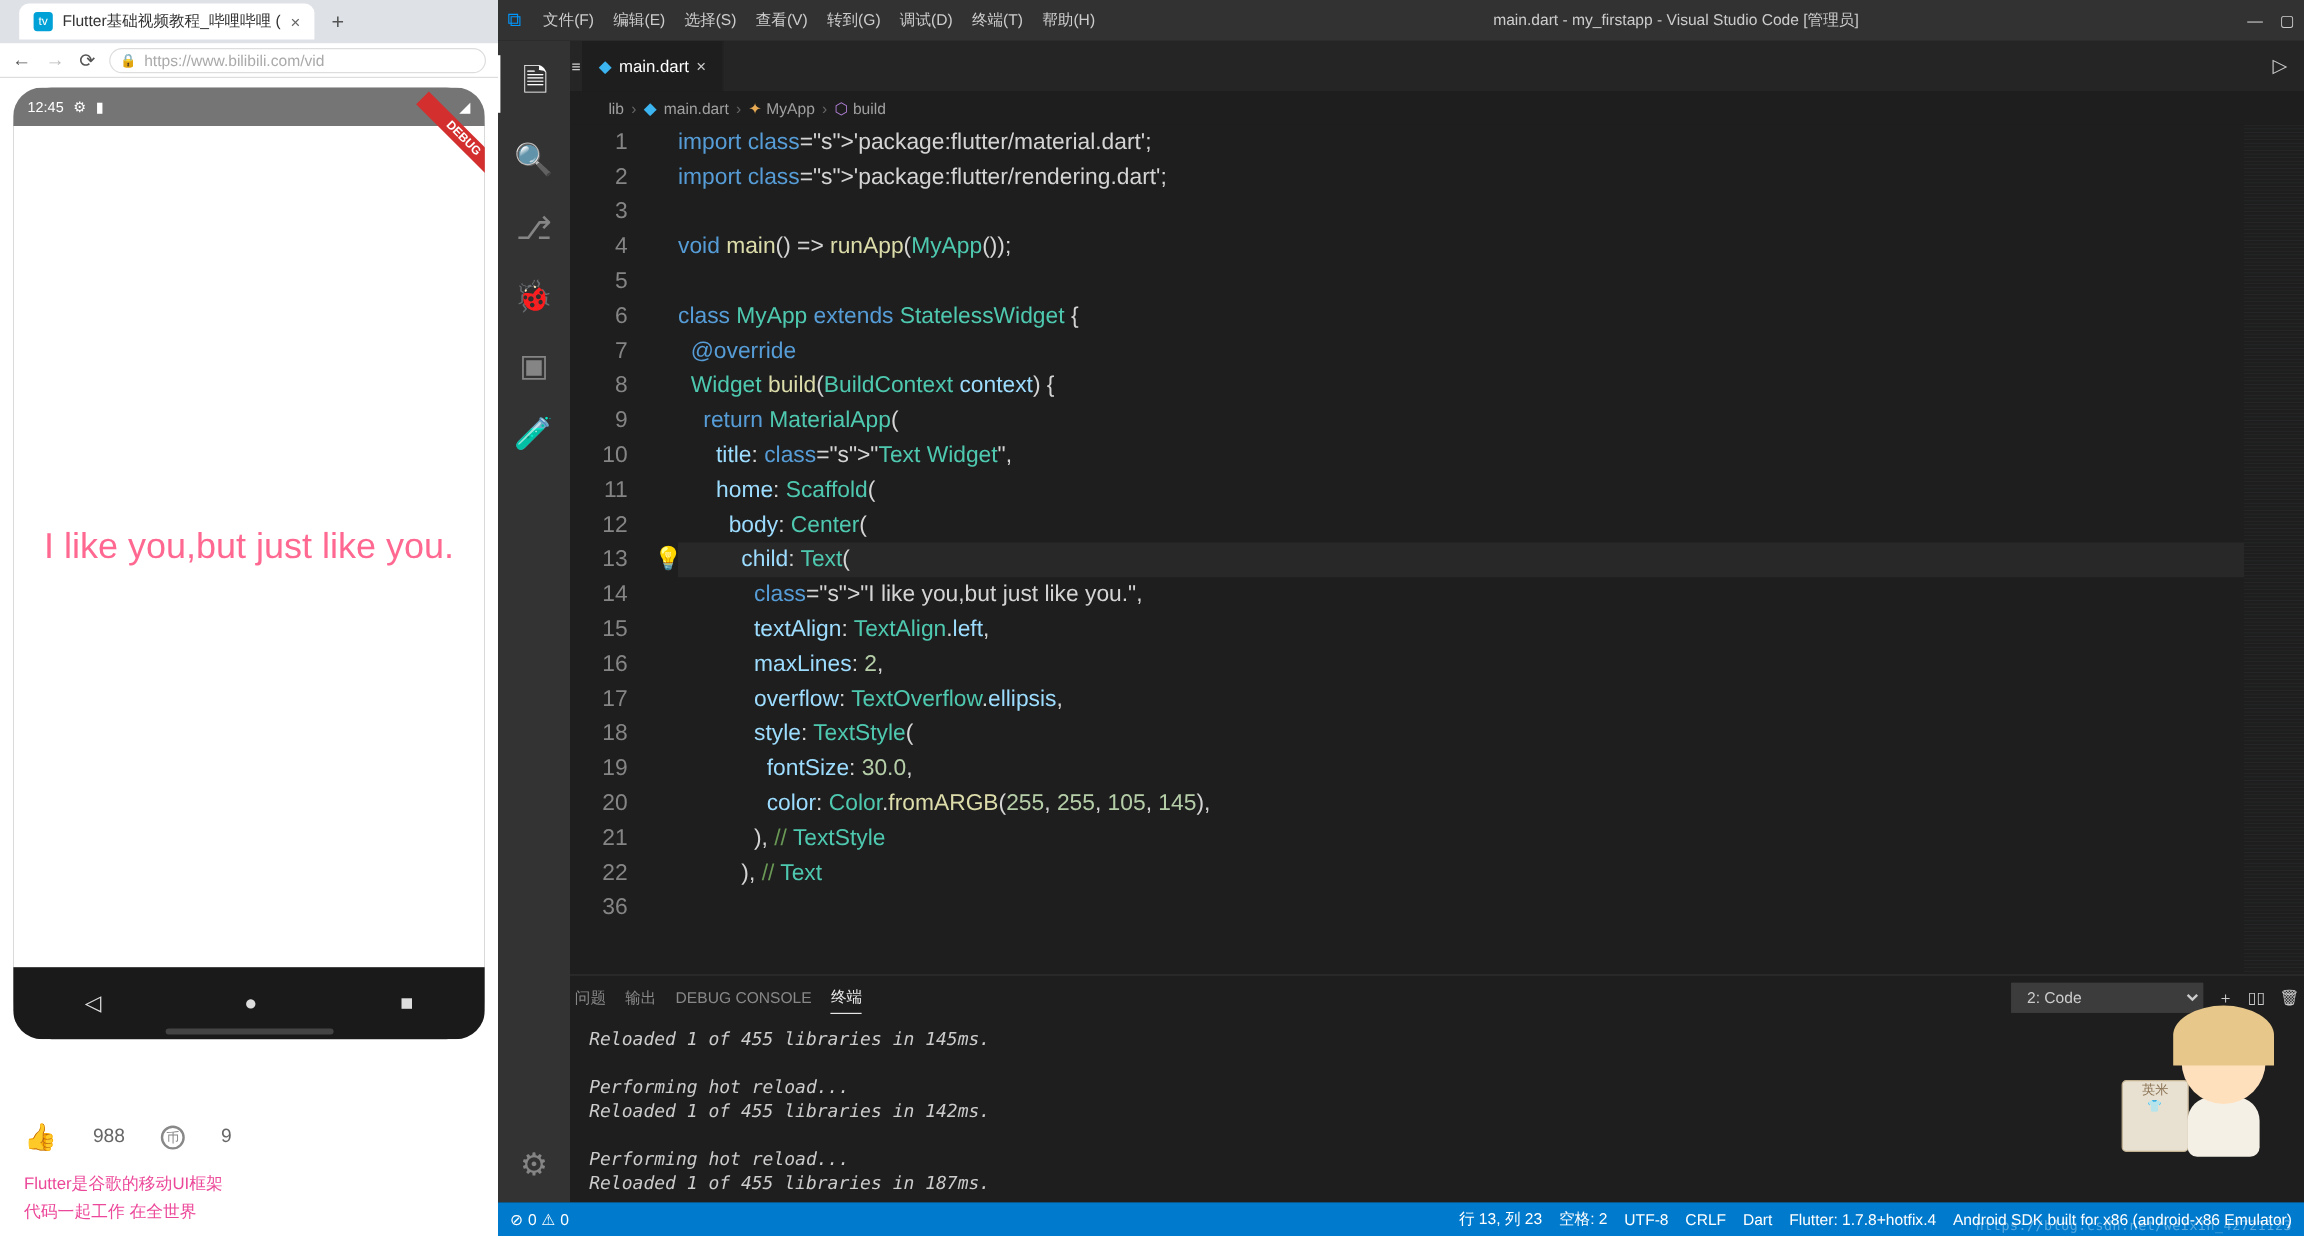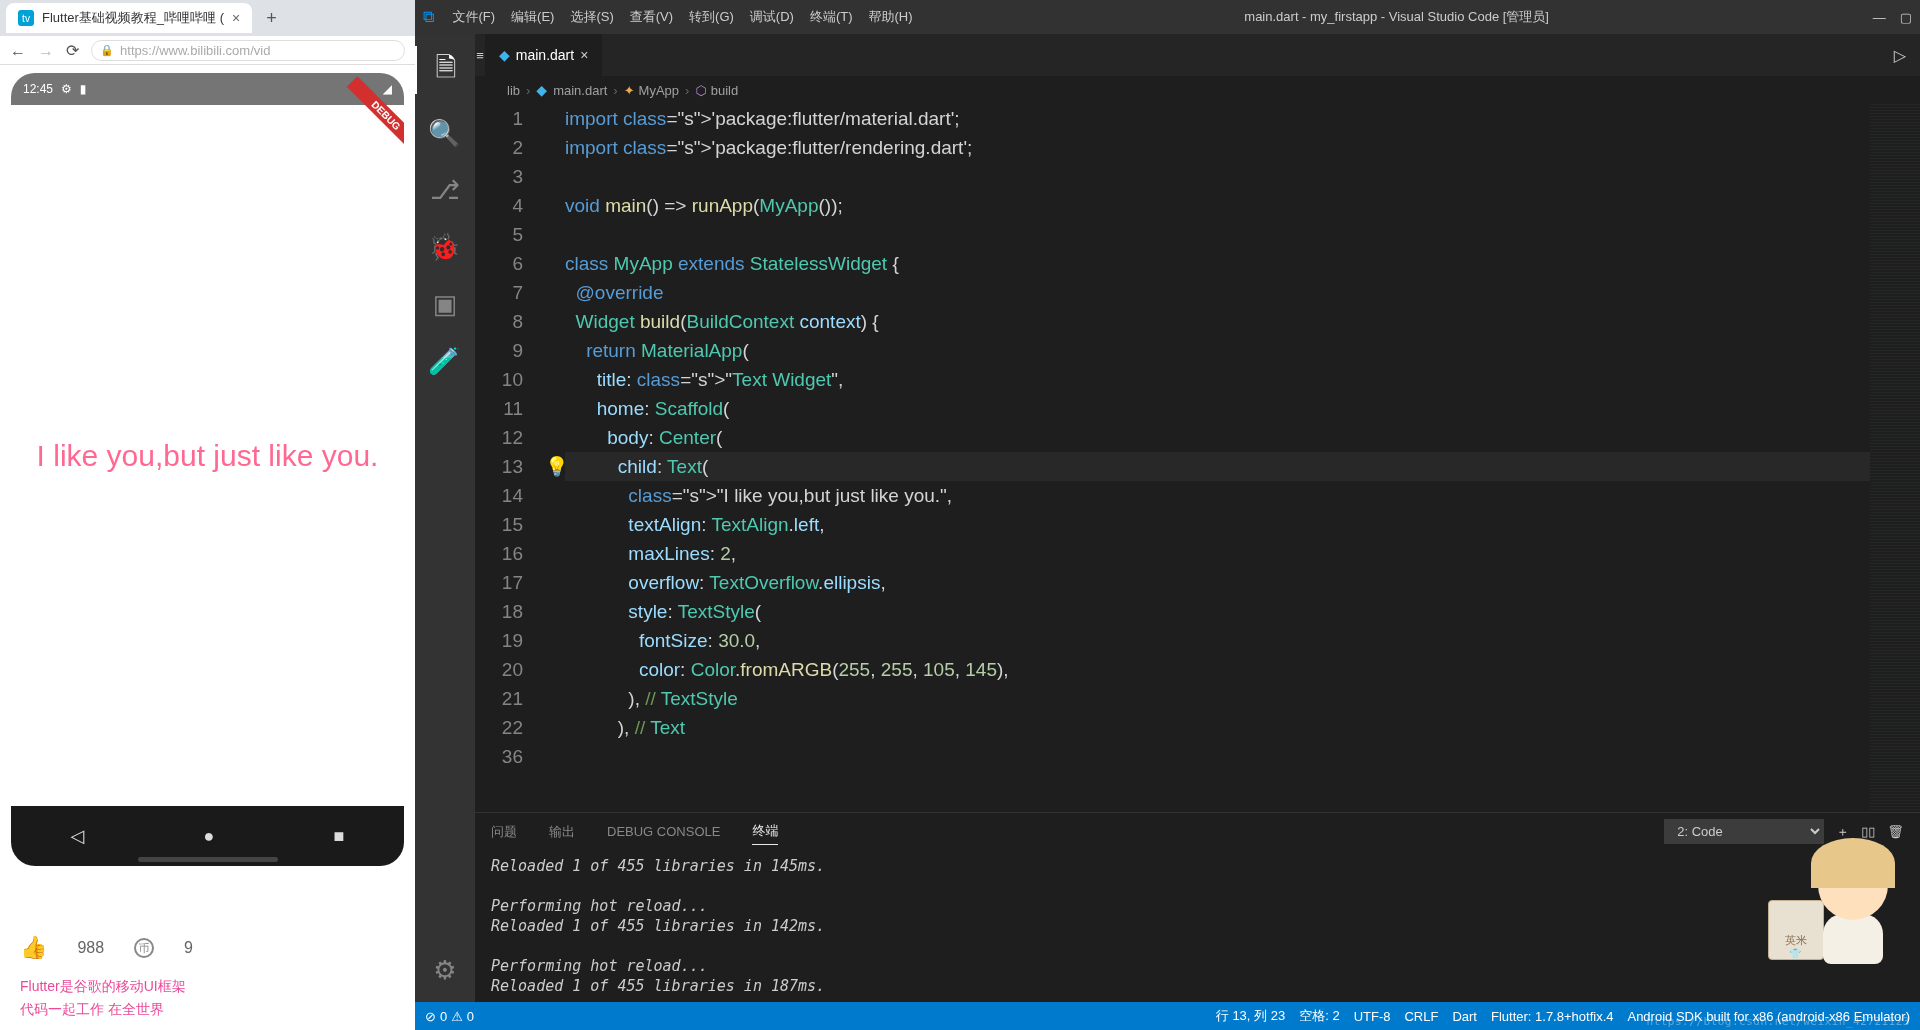--- a/index.html
+++ b/index.html
@@ -1,21 +1,21 @@
 <!DOCTYPE html>
 <html><head>
 <meta charset="utf-8">
 <style>
 *{margin:0;padding:0;box-sizing:border-box;font-family:"Segoe UI","Microsoft YaHei",sans-serif;}
 body{width:1920px;height:1030px;overflow:hidden;display:flex;background:#fff;}
 
 
 .left-pane{width:415px;height:100%;background:#fff;display:flex;flex-direction:column;}
 .browser-chrome{height:65px;border-bottom:1px solid #ddd;background:#fff;}
-.tab-strip{display:flex;align-items:center;height:36px;padding-left:6px;gap:6px;background:#dee1e6;}
+.tab-strip{display:flex;align-items:center;height:36px;padding-left:16px;gap:6px;background:#dee1e6;}
 .tab{display:flex;align-items:center;gap:8px;background:#fff;padding:6px 12px;border-radius:8px 8px 0 0;font-size:13px;color:#333;max-width:250px;}
 .tab-favicon{width:16px;height:16px;background:#00a1d6;border-radius:3px;display:flex;align-items:center;justify-content:center;color:#fff;font-size:10px;}
 .tab-title{white-space:nowrap;overflow:hidden;text-overflow:ellipsis;flex:1;}
 .tab-close{color:#666;font-size:14px;}
 .new-tab{color:#555;font-size:18px;padding:0 8px;}
 .nav-bar{display:flex;align-items:center;gap:12px;padding:4px 10px;height:29px;}
 .nav-btn{color:#555;font-size:16px;}
 .url-bar{flex:1;display:flex;align-items:center;gap:6px;font-size:13px;color:#aaa;padding:2px 8px;border:1px solid #ddd;border-radius:14px;white-space:nowrap;overflow:hidden;}
 .lock{font-size:11px;}
 
@@ -72,34 +72,34 @@
 .k{color:#569cd6;}
 .cls{color:#4ec9b0;}
 .fn{color:#dcdcaa;}
 .id{color:#9cdcfe;}
 .n{color:#b5cea8;}
 .cm{color:#6a9955;}
 .at{color:#569cd6;}
 .cur-line{background:#282828;display:inline-block;width:100%;}
 
 .panels{height:190px;background:#1e1e1e;border-top:1px solid #333;display:flex;flex-direction:column;}
-.panel-tabs{height:38px;display:flex;align-items:center;padding:0 16px;gap:32px;font-size:13px;color:#888;}
+.panel-tabs{height:38px;display:flex;align-items:center;padding:0 4px;gap:16px;font-size:13px;color:#888;}
 .panel-tab{cursor:pointer;padding:4px 0;}
 .panel-tab.active{color:#e7e7e7;border-bottom:1px solid #e7e7e7;}
 .panel-right{margin-left:auto;display:flex;align-items:center;gap:12px;}
 .panel-select{background:#3c3c3c;color:#ccc;border:1px solid #3c3c3c;padding:3px 8px;font-size:13px;width:160px;}
 .panel-icon{color:#ccc;cursor:pointer;}
 .terminal{flex:1;padding:6px 16px;font-family:Consolas,monospace;font-size:15px;color:#ccc;line-height:20px;white-space:pre-wrap;font-style:italic;}
 
 .status-bar-vs{height:28px;background:#007acc;display:flex;align-items:center;color:#fff;font-size:13px;gap:14px;padding:0 10px;}
 .sb-item{display:flex;align-items:center;gap:4px;}
 .sb-spacer{flex:1;}
 
 .avatar-img{position:absolute;right:12px;bottom:50px;width:140px;height:140px;pointer-events:none;}
-.avatar-box{width:56px;height:60px;background:#e8e0d0;border:1px solid #c0b090;border-radius:4px;position:absolute;left:0;bottom:20px;display:flex;flex-direction:column;align-items:center;justify-content:flex-end;font-size:11px;color:#8b7355;}
+.avatar-box{width:56px;height:60px;background:#e8e0d0;border:1px solid #c0b090;border-radius:4px;position:absolute;left:0;bottom:20px;display:flex;flex-direction:column;align-items:center;justify-content:flex-start;font-size:11px;color:#8b7355;}
 .avatar-char{position:absolute;right:0;bottom:0;width:110px;height:130px;}
 .avatar-char .head{width:70px;height:70px;background:#ffe0bd;border-radius:50%;margin:0 auto;position:relative;}
 .avatar-char .hair{width:84px;height:50px;background:#e8c88a;border-radius:50% 50% 0 0;position:absolute;top:-12px;left:-7px;}
 .avatar-char .body{width:60px;height:50px;background:#f5f0e6;border-radius:20px 20px 8px 8px;margin:-6px auto 0;}
 .watermark{position:absolute;right:10px;bottom:2px;font-size:11px;color:rgba(255,255,255,.35);font-family:monospace;letter-spacing:.5px;}
 </style>
 </head>
 <body>
 
 <div class="left-pane">

